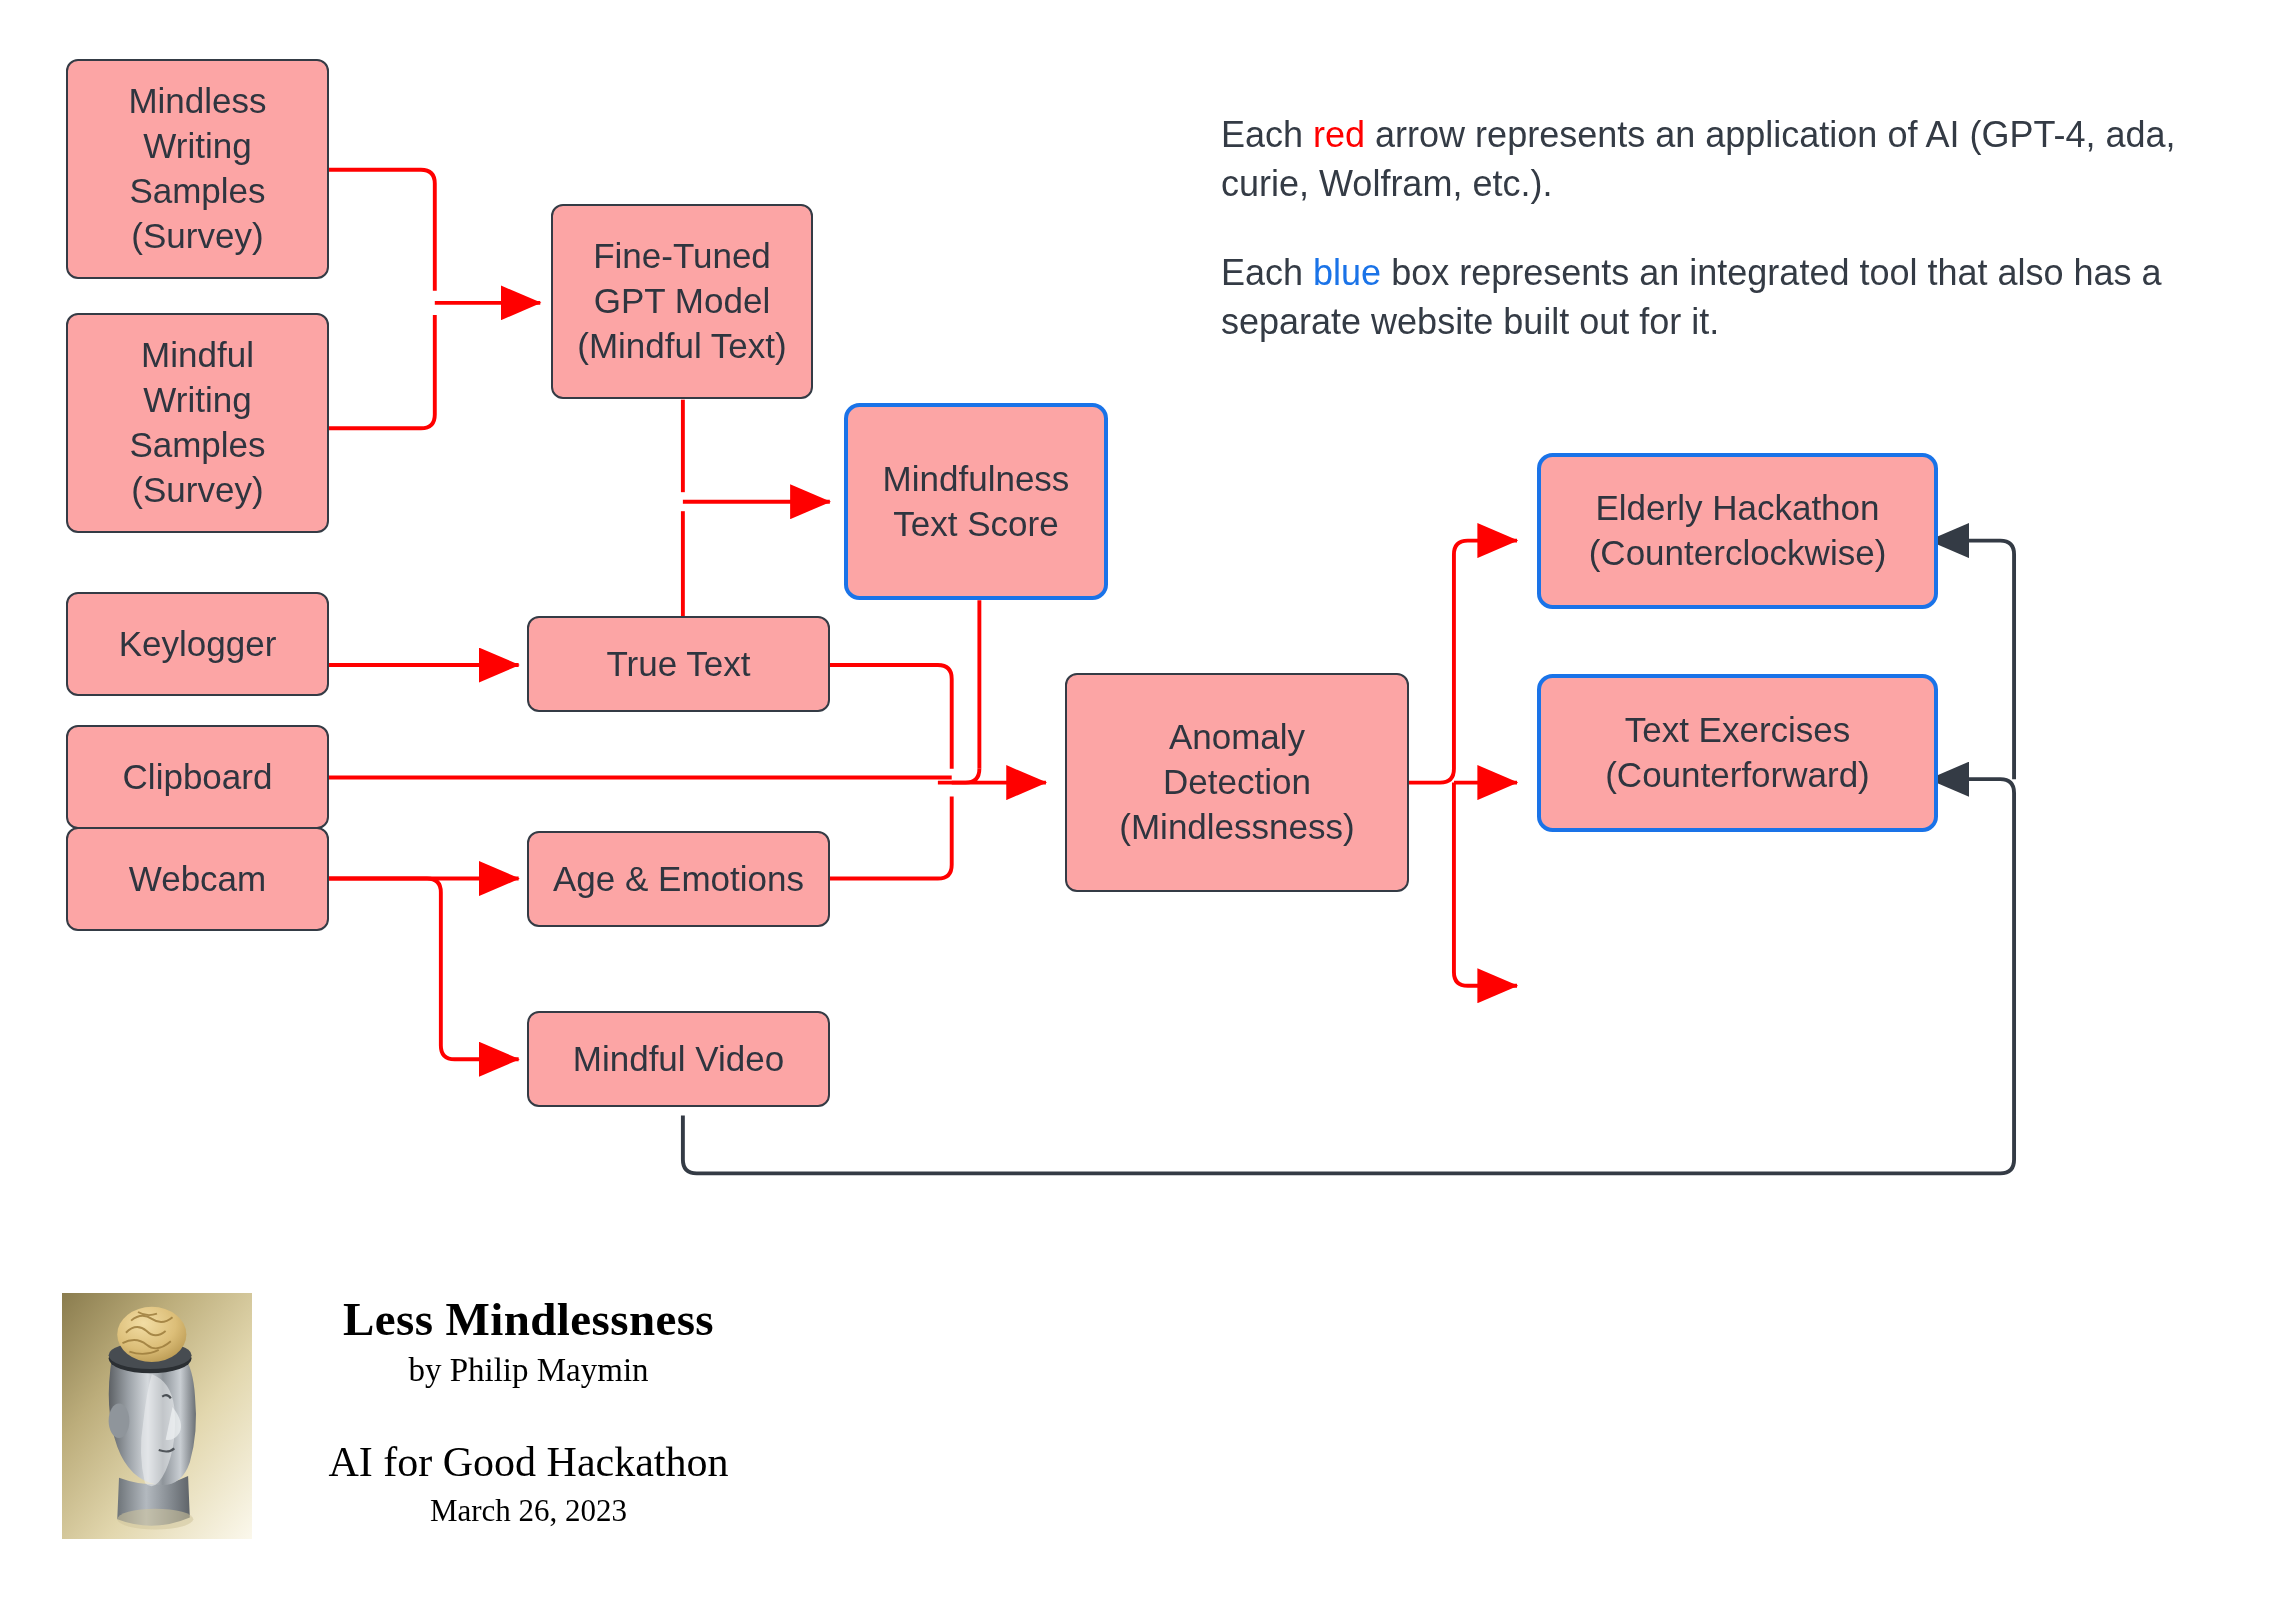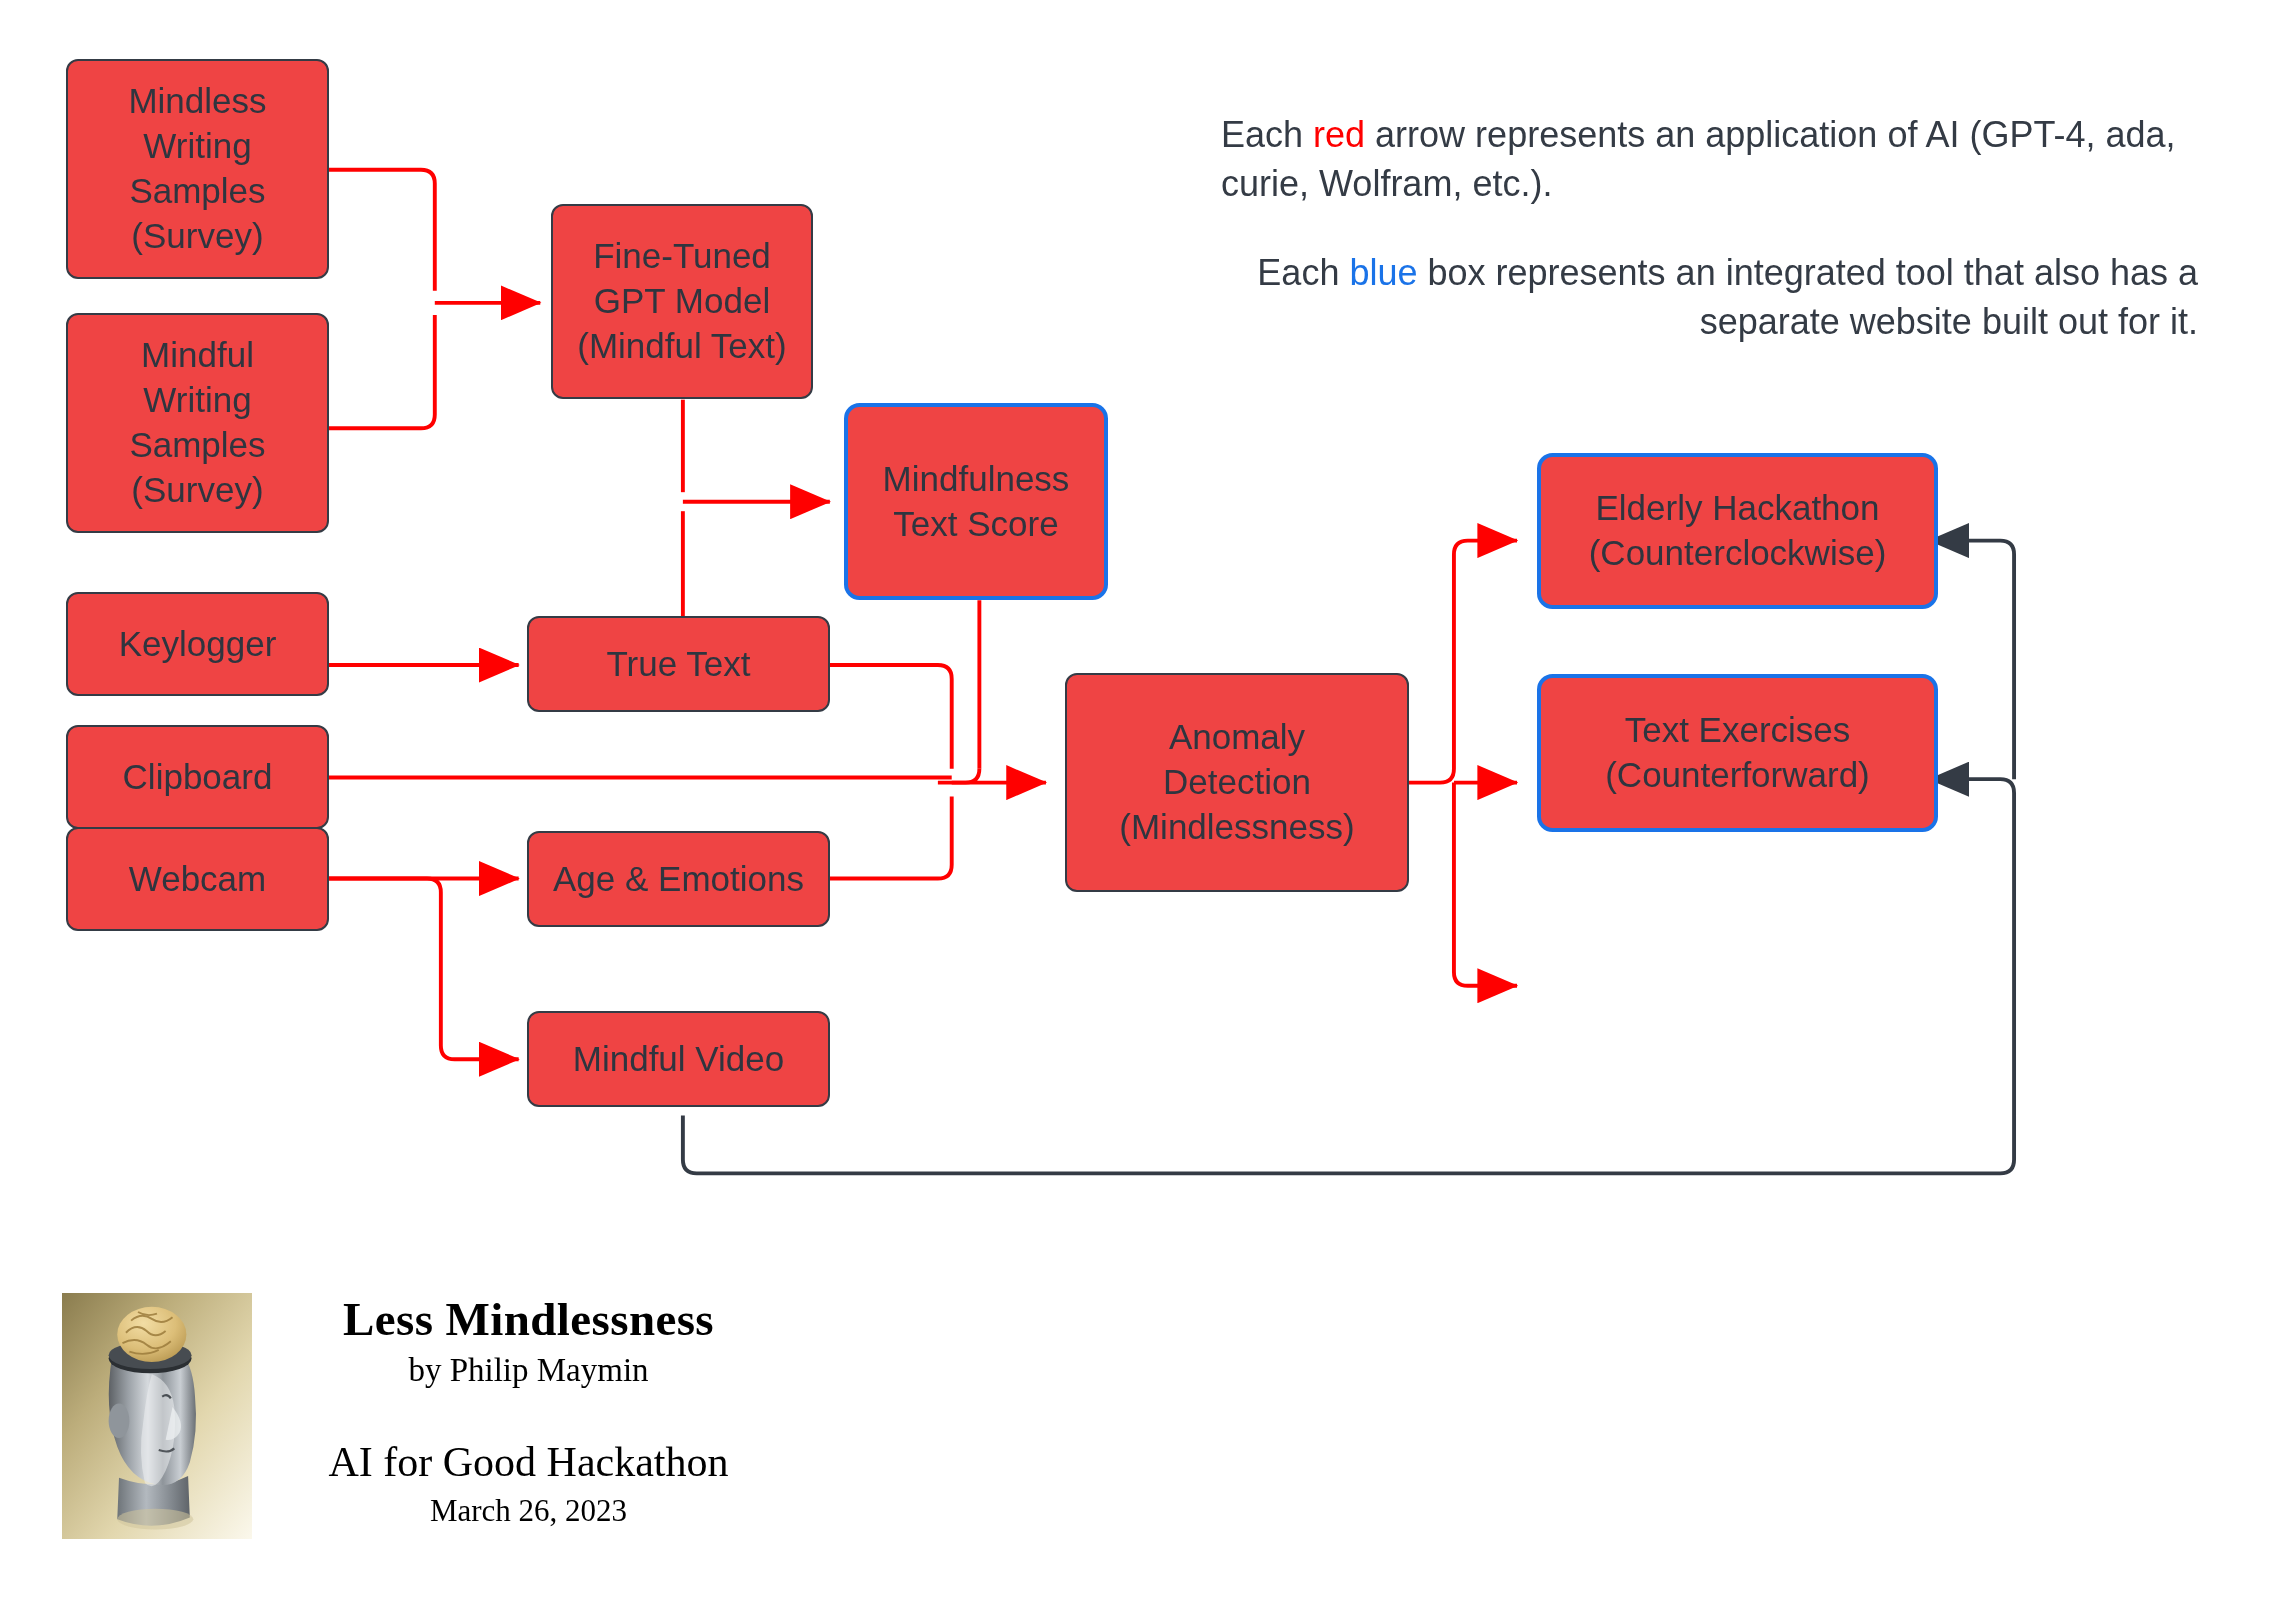--- a/index.html
+++ b/index.html
@@ -6,35 +6,35 @@
   body{
     width:2295px;height:1605px;position:relative;overflow:hidden;
     font-family:"Liberation Sans",sans-serif;
     -webkit-font-smoothing:antialiased;
   }
   #canvas{position:absolute;inset:0;}
   svg.wires{position:absolute;left:0;top:0;width:2295px;height:1605px;pointer-events:none;}
 
   .node{
     position:absolute;box-sizing:border-box;
-    background:#ef4444;border:2.6px solid #343b45;border-radius:12px;
+    background:#fca5a5;border:2.6px solid #343b45;border-radius:12px;
     display:flex;align-items:center;justify-content:center;text-align:center;
     color:#2f353f;font-size:35px;line-height:1.28;
     padding:5.2px 8.6px;white-space:pre-line;
   }
   .node.blue{border-color:#1a73e8;border-width:4.3px;border-radius:15.6px;}
 
   .legend{
     position:absolute;color:#343b45;font-size:36px;line-height:1.36;
     width:977px;
   }
   .legend .red{color:#ff0000;}
   .legend .blue{color:#1a73e8;}
   .legend p{margin:0 0 40px 0;}
-  .legend p:last-child{margin-bottom:4px;text-align:right;}
+  .legend p:last-child{margin-bottom:4px;}
 
   .footer{position:absolute;left:62px;top:1293px;width:1297px;height:259px;}
   .logo{
     position:absolute;left:0;top:0;width:190px;height:246px;overflow:hidden;
     background:linear-gradient(135deg,#8a7c4e 0%,#b7a875 28%,#ded2a7 55%,#f2ecd2 80%,#fbf8ec 100%);
   }
   .logo svg{display:block;width:100%;height:100%;}
   .title-block{
     position:absolute;left:259px;top:0;width:415px;text-align:center;
     font-family:"Liberation Serif",serif;color:#000000;

